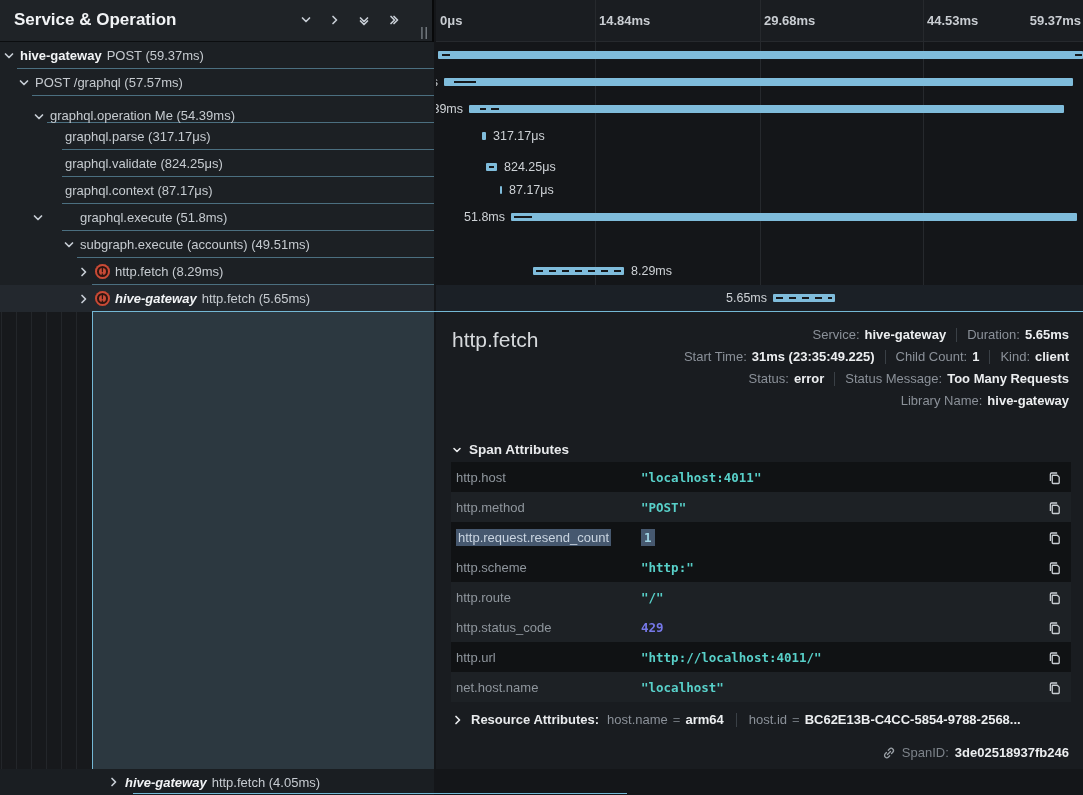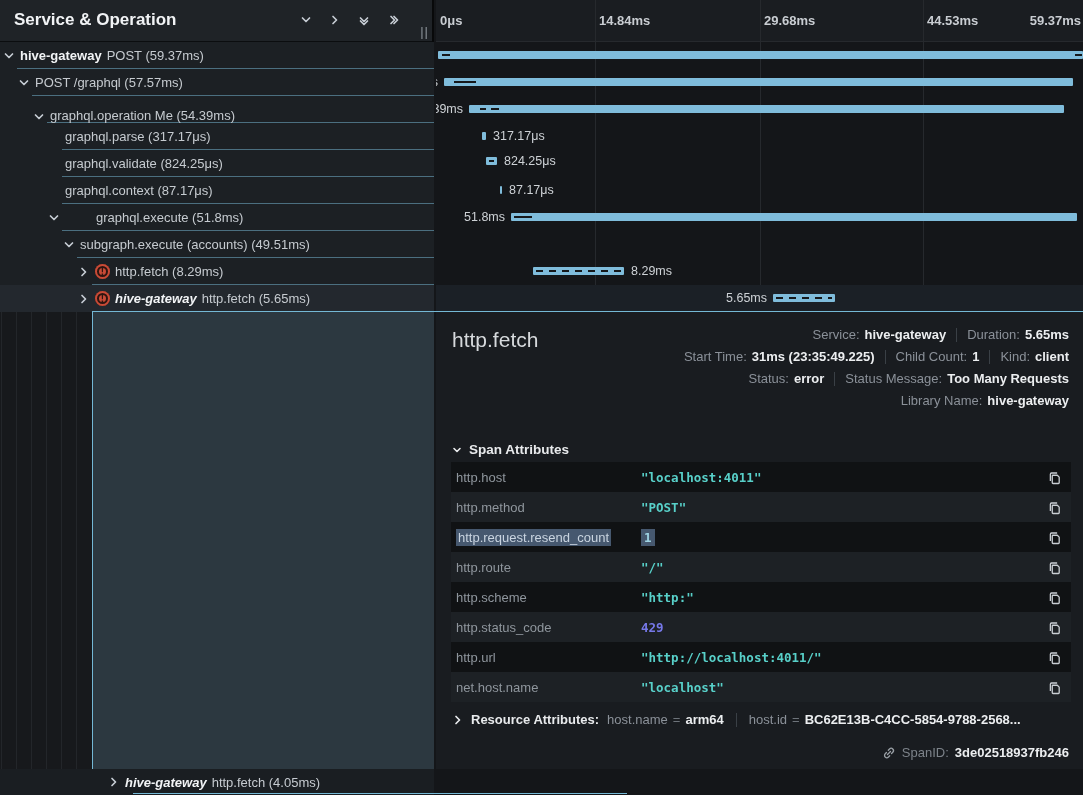--- a/index.html
+++ b/index.html
@@ -138,21 +138,21 @@
         </div>
         <div class="t-row" style="top: 177px;">
           <div class="t-underline" style="left: 62px;"></div>
           <div class="t-content" style="padding-left: 48px;">
             <span class="t-chev"></span>
             <span class="t-label">graphql.context (87.17μs)</span>
           </div>
         </div>
         <div class="t-row" style="top: 204px;">
           <div class="t-underline" style="left: 62px;"></div>
-          <div class="t-content" style="padding-left: 48px; gap: 36px;">
+          <div class="t-content" style="padding-left: 32px; gap: 36px;">
             <span class="t-chev">
               <svg width="12" height="12" viewBox="0 0 12 12" class="glyph">
                 <polyline points="2.5,4 6,7.5 9.5,4" fill="none" stroke="#c6ccd4" stroke-width="1.7" stroke-linecap="round" stroke-linejoin="round"></polyline>
               </svg>
             </span>
             <span class="t-label">graphql.execute (51.8ms)</span>
           </div>
         </div>
         <div class="t-row" style="top: 231px;">
           <div class="t-underline" style="left: 77px;"></div>
@@ -268,21 +268,21 @@
             <div class="bar-mark" style="left: 22px; width: 8px;"></div>
           </div>
           <span class="bar-label" style="right: 620px;">54.39ms</span>
         </div>
         <div class="tl-row" style="top: 81px;">
           <div class="bar" style="left: 46px; width: 4px;">
             <div class="bar-dash"></div>
           </div>
           <span class="bar-label" style="left: 57px;">317.17μs</span>
         </div>
-        <div class="tl-row" style="top: 106px; text-align: right;">
+        <div class="tl-row" style="top: 112px; text-align: right;">
           <div class="bar" style="left: 50px; width: 11px;">
             <div class="bar-dash"></div>
           </div>
           <span class="bar-label" style="left: 68px;">824.25μs</span>
         </div>
         <div class="tl-row" style="top: 135px;">
           <div class="bar" style="left: 64px; width: 2px;"></div>
           <span class="bar-label" style="left: 73px;">87.17μs</span>
         </div>
         <div class="tl-row" style="top: 162px;">
@@ -373,35 +373,35 @@
             <div class="attr-val string"><span class="hl">1</span></div>
             <div class="copy-btn">
               <svg width="15" height="15" viewBox="0 0 16 16" class="glyph">
                 <g fill="none" stroke="#c9ced3" stroke-width="1.4" stroke-linejoin="round">
                   <path d="M10.8 3.2H4.8a1.2 1.2 0 0 0-1.2 1.2v7.4"></path>
                   <path d="M6.4 5.6h4.6l2 2v6a0.8 0.8 0 0 1-0.8 0.8H6.4a0.8 0.8 0 0 1-0.8-0.8V6.4a0.8 0.8 0 0 1 0.8-0.8z"></path>
                 </g>
               </svg>
             </div>
           </div>
+          <div class="attr-row dark">
+            <div class="attr-key">http.scheme</div>
+            <div class="attr-val string">"http:"</div>
+            <div class="copy-btn">
+              <svg width="15" height="15" viewBox="0 0 16 16" class="glyph">
+                <g fill="none" stroke="#c9ced3" stroke-width="1.4" stroke-linejoin="round">
+                  <path d="M10.8 3.2H4.8a1.2 1.2 0 0 0-1.2 1.2v7.4"></path>
+                  <path d="M6.4 5.6h4.6l2 2v6a0.8 0.8 0 0 1-0.8 0.8H6.4a0.8 0.8 0 0 1-0.8-0.8V6.4a0.8 0.8 0 0 1 0.8-0.8z"></path>
+                </g>
+              </svg>
+            </div>
+          </div>
           <div class="attr-row light">
             <div class="attr-key">http.route</div>
             <div class="attr-val string">"/"</div>
-            <div class="copy-btn">
-              <svg width="15" height="15" viewBox="0 0 16 16" class="glyph">
-                <g fill="none" stroke="#c9ced3" stroke-width="1.4" stroke-linejoin="round">
-                  <path d="M10.8 3.2H4.8a1.2 1.2 0 0 0-1.2 1.2v7.4"></path>
-                  <path d="M6.4 5.6h4.6l2 2v6a0.8 0.8 0 0 1-0.8 0.8H6.4a0.8 0.8 0 0 1-0.8-0.8V6.4a0.8 0.8 0 0 1 0.8-0.8z"></path>
-                </g>
-              </svg>
-            </div>
-          </div>
-          <div class="attr-row dark">
-            <div class="attr-key">http.scheme</div>
-            <div class="attr-val string">"http:"</div>
             <div class="copy-btn">
               <svg width="15" height="15" viewBox="0 0 16 16" class="glyph">
                 <g fill="none" stroke="#c9ced3" stroke-width="1.4" stroke-linejoin="round">
                   <path d="M10.8 3.2H4.8a1.2 1.2 0 0 0-1.2 1.2v7.4"></path>
                   <path d="M6.4 5.6h4.6l2 2v6a0.8 0.8 0 0 1-0.8 0.8H6.4a0.8 0.8 0 0 1-0.8-0.8V6.4a0.8 0.8 0 0 1 0.8-0.8z"></path>
                 </g>
               </svg>
             </div>
           </div>
           <div class="attr-row light">

